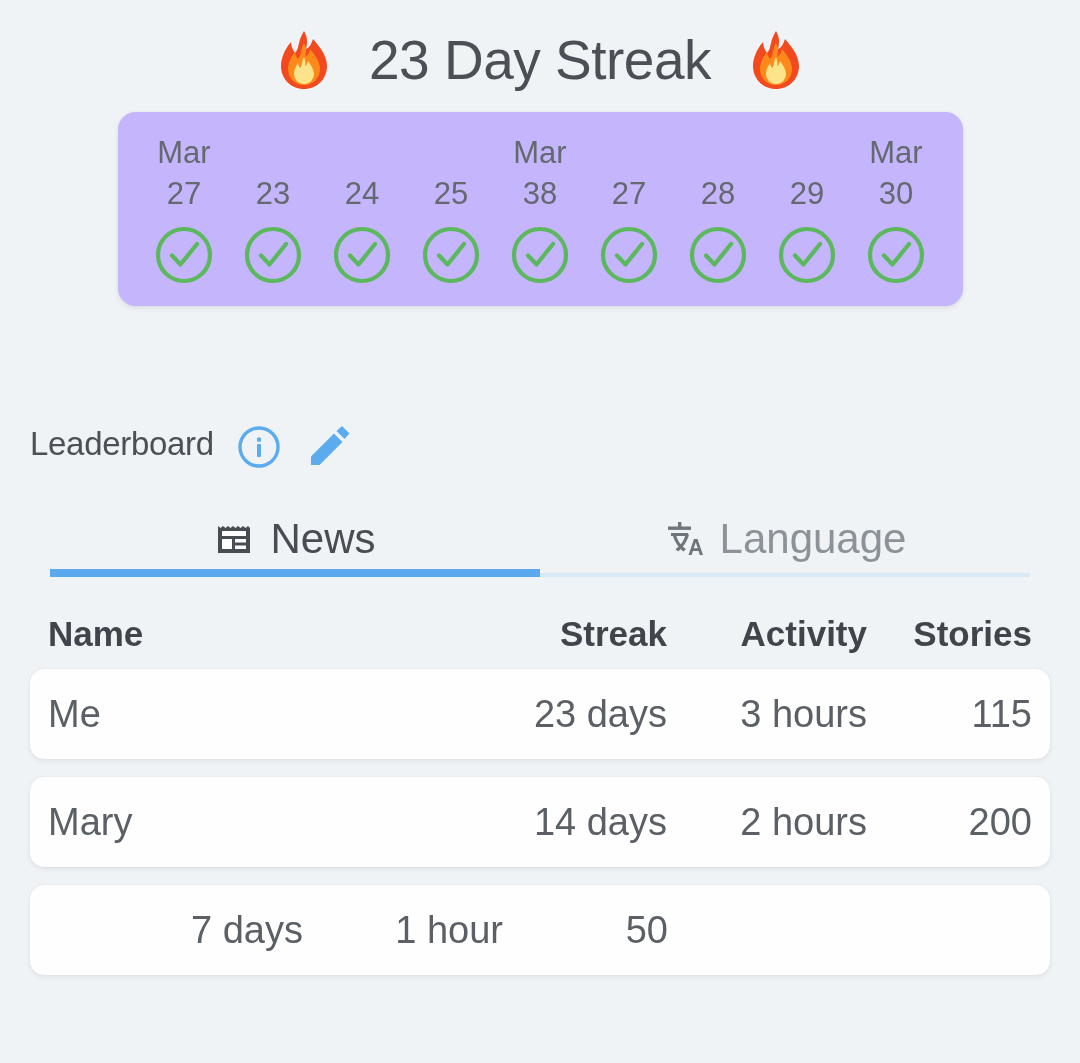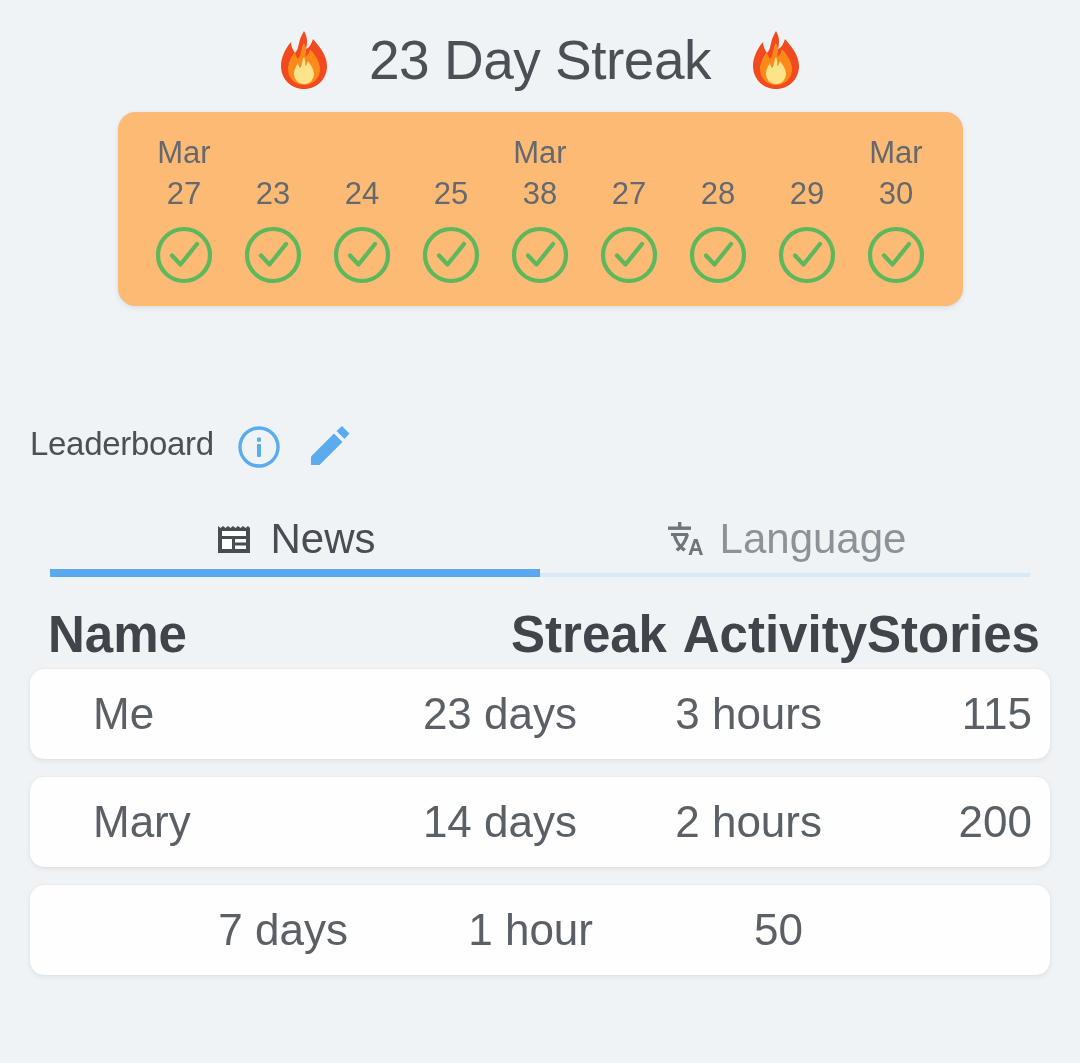--- a/index.html
+++ b/index.html
@@ -40,21 +40,21 @@
   }
   .flame svg { display: block; width: 100%; height: 100%; }
 
   
   .calendar-wrap {
     display: flex;
     justify-content: center;
     margin-top: 22px;
   }
   .calendar-card {
-    background: #fdba74;
+    background: #c4b5fd;
     border-radius: 18px;
     box-shadow: 0 2px 5px rgba(40,50,65,0.10), 0 0 1px rgba(40,50,65,0.14);
     padding: 22px 22px 20px 22px;
     display: flex;
     gap: 0px;
   }
   .cal-col {
     width: 89px;
     display: flex;
     flex-direction: column;
@@ -152,33 +152,33 @@
   .trow {
     display: flex;
     align-items: center;
   }
   .thead {
     padding: 0 18px;
     height: 70px;
   }
   .thead .cell {
     font-weight: bold;
-    font-size: 51px;
+    font-size: 35px;
     color: #3f454b;
   }
   .row-card {
     background: #fefefe;
     border-radius: 14px;
     box-shadow: 0 2px 5px rgba(40,50,65,0.09), 0 0 1px rgba(40,50,65,0.13);
     height: 90px;
     margin-bottom: 18px;
     padding: 0 18px;
     box-sizing: border-box;
   }
-  .row-card .cell { font-size: 44px; color: #5a6066; margin-left: 45px; }
+  .row-card .cell { font-size: 38px; color: #5a6066; }
   .cell { white-space: nowrap; }
   .col-name     { flex: 1; text-align: left; }
   .col-streak   { width: 255px; text-align: right; }
   .col-activity { width: 200px; text-align: right; }
   .col-stories  { width: 165px; text-align: right; }
 </style>
 </head>
 <body>
 
 <div class="streak-header">

